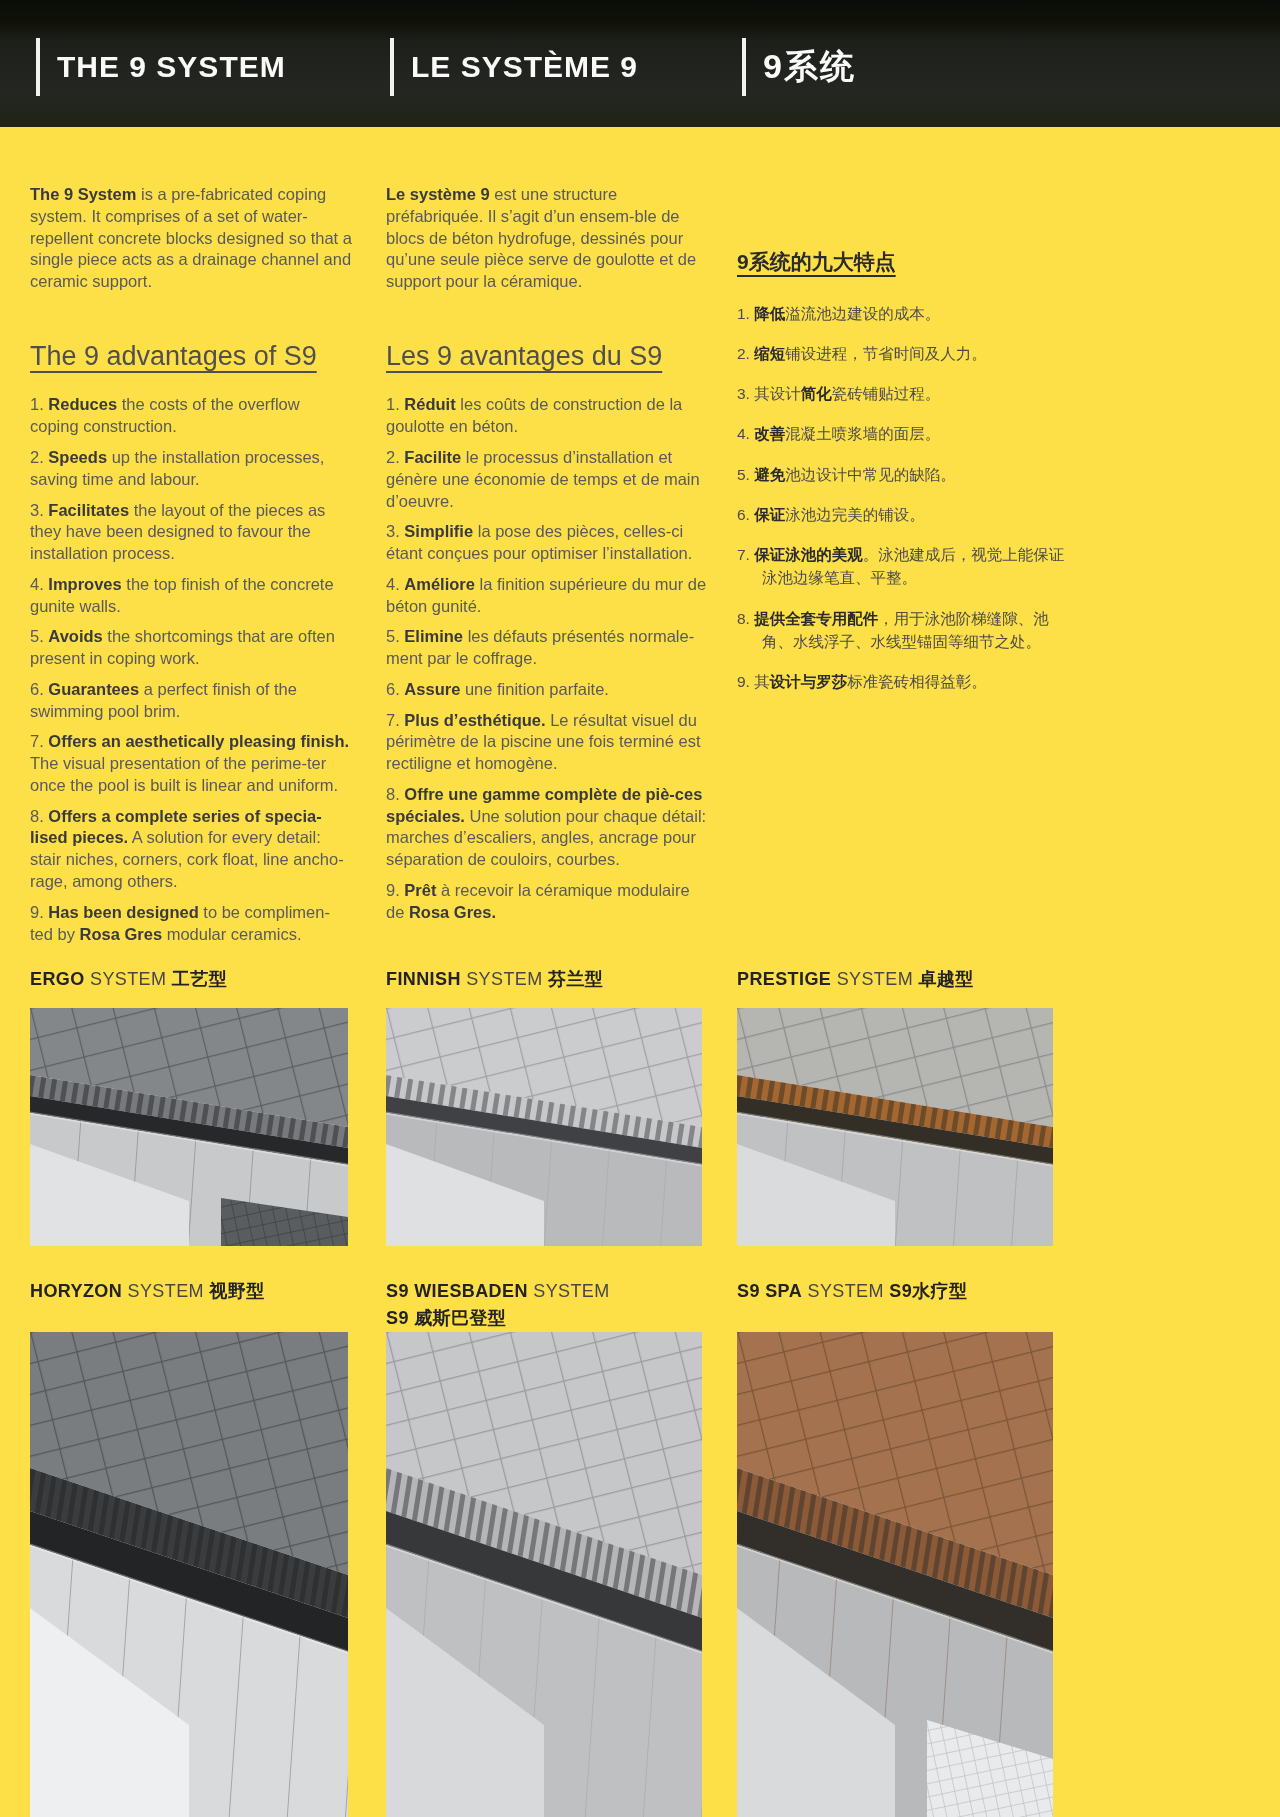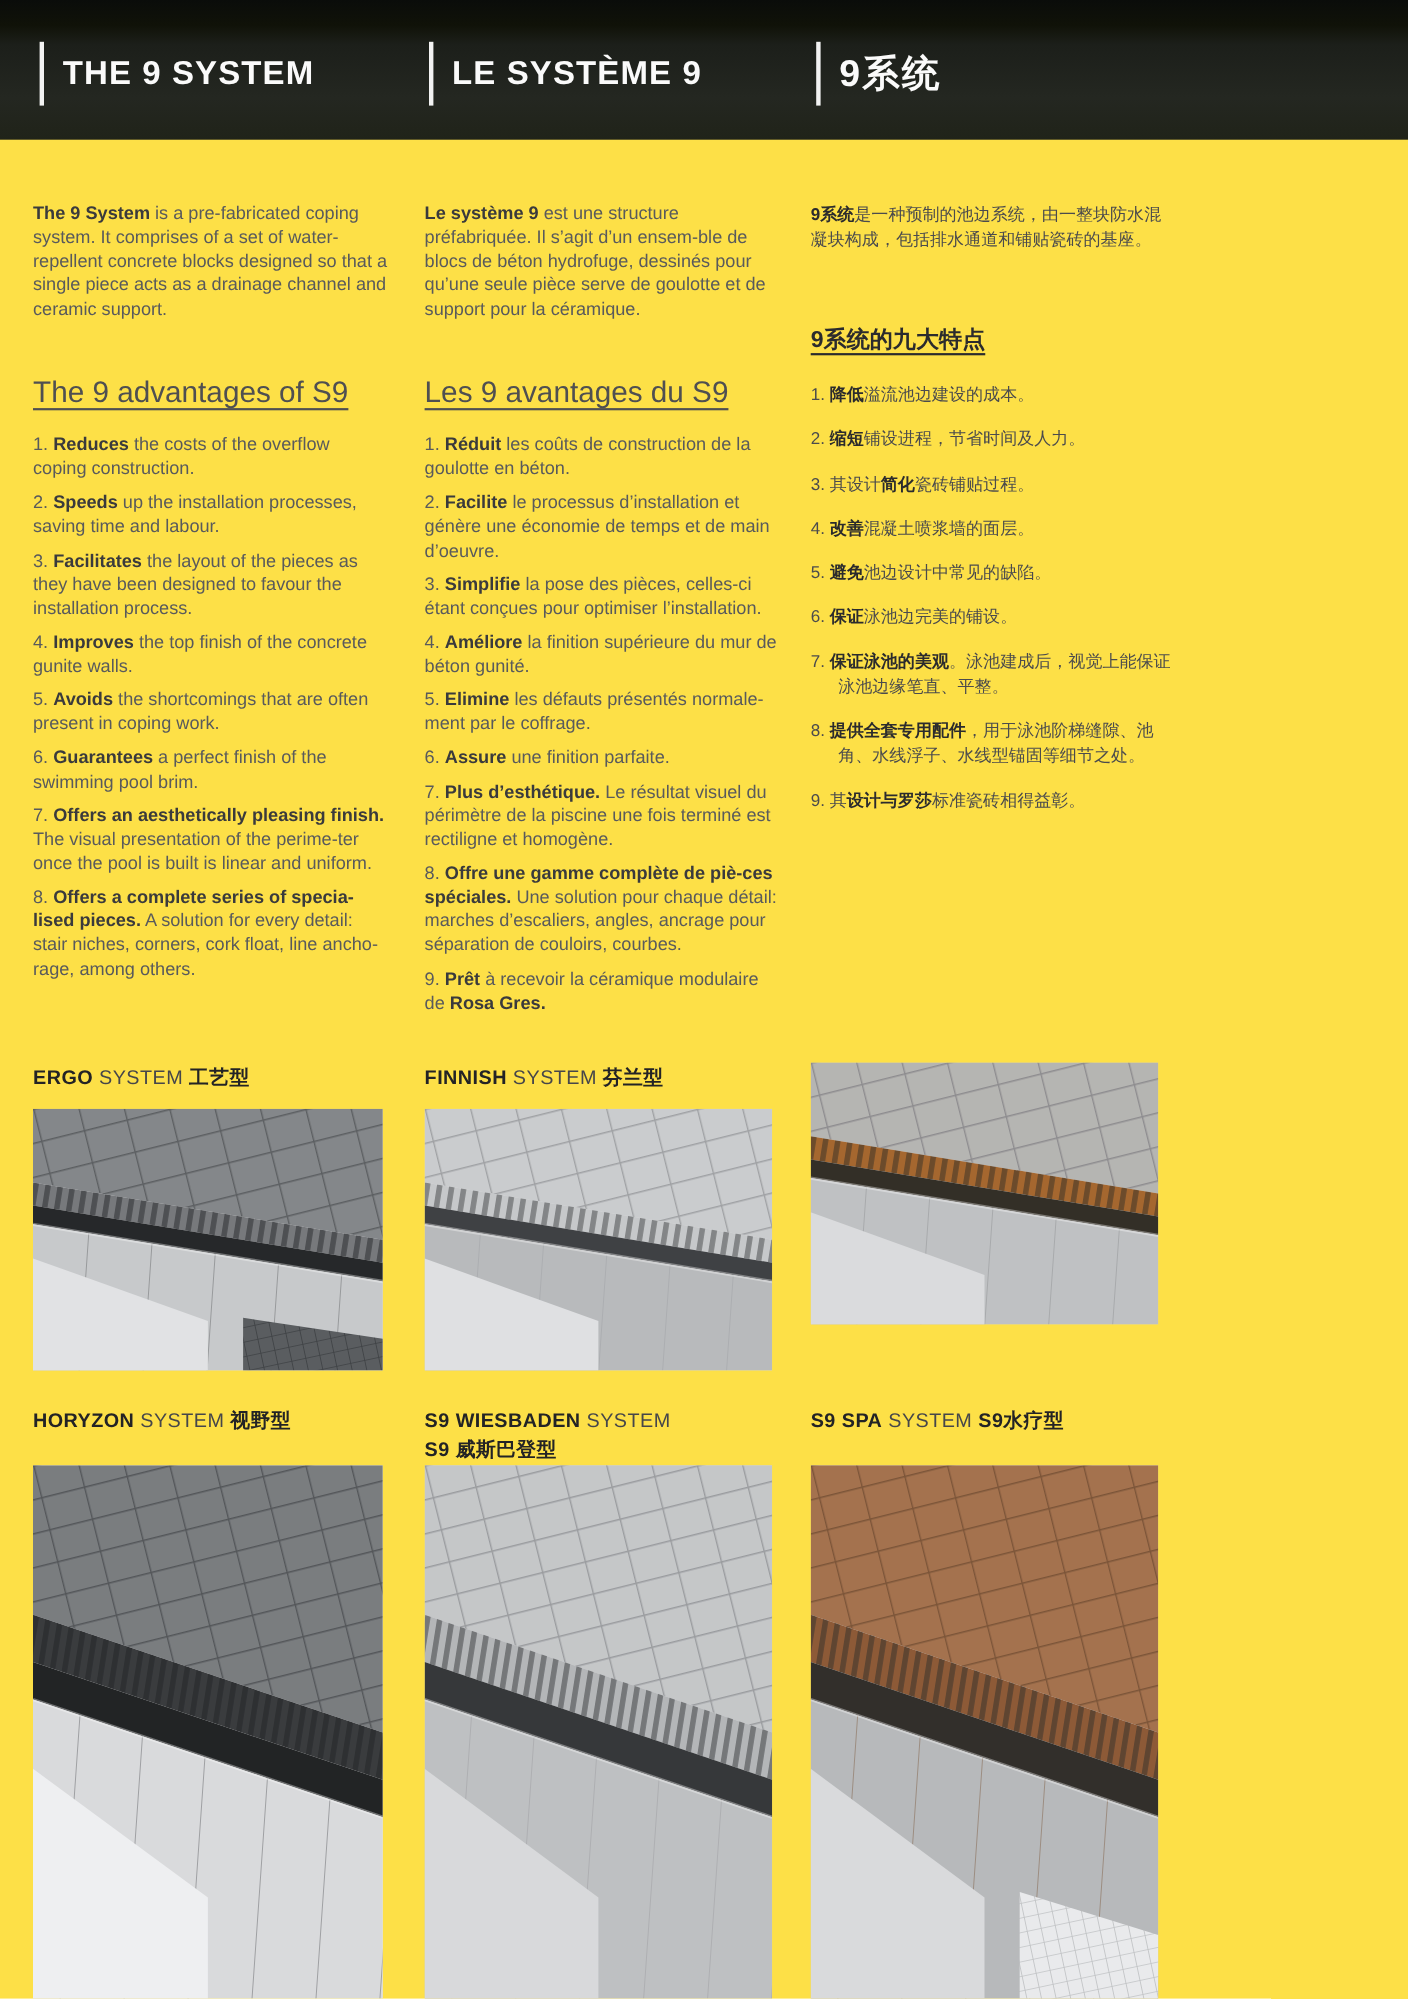--- a/index.html
+++ b/index.html
@@ -55,41 +55,41 @@
     <h2 class="adv-heading">The 9 advantages of S9</h2>
     <ol class="adv-list">
         <li><span>1. </span><span class="b">Reduces</span><span> the costs of the overflow coping construction.</span></li>
         <li><span>2. </span><span class="b">Speeds</span><span> up the installation processes, saving time and labour.</span></li>
         <li><span>3. </span><span class="b">Facilitates</span><span> the layout of the pieces as they have been designed to favour the installation process.</span></li>
         <li><span>4. </span><span class="b">Improves</span><span> the top finish of the concrete gunite walls.</span></li>
         <li><span>5. </span><span class="b">Avoids</span><span> the shortcomings that are often present in coping work.</span></li>
         <li><span>6. </span><span class="b">Guarantees</span><span> a perfect finish of the swimming pool brim.</span></li>
         <li><span>7. </span><span class="b">Offers an aesthetically pleasing finish.</span><span> The visual presentation of the perime-ter once the pool is built is linear and uniform.</span></li>
         <li><span>8. </span><span class="b">Offers a complete series of specia-lised pieces.</span><span> A solution for every detail: stair niches, corners, cork float, line ancho-rage, among others.</span></li>
+        <li><span>9. </span><span class="b">Has been designed</span><span> to be complimen-ted by </span><span class="b">Rosa Gres</span><span> modular ceramics.</span></li>
       </ol>
   </section>
 
   <section class="col" id="col-fr">
     <p class="intro"><span class="b">Le système 9</span><span> est une structure préfabriquée. Il s’agit d’un ensem-ble de blocs de béton hydrofuge, dessinés pour qu’une seule pièce serve de goulotte et de support pour la céramique.</span></p>
     <h2 class="adv-heading">Les 9 avantages du S9</h2>
     <ol class="adv-list">
         <li><span>1. </span><span class="b">Réduit</span><span> les coûts de construction de la goulotte en béton.</span></li>
         <li><span>2. </span><span class="b">Facilite</span><span> le processus d’installation et génère une économie de temps et de main d’oeuvre.</span></li>
         <li><span>3. </span><span class="b">Simplifie</span><span> la pose des pièces, celles-ci étant conçues pour optimiser l’installation.</span></li>
         <li><span>4. </span><span class="b">Améliore</span><span> la finition supérieure du mur de béton gunité.</span></li>
         <li><span>5. </span><span class="b">Elimine</span><span> les défauts présentés normale-ment par le coffrage.</span></li>
         <li><span>6. </span><span class="b">Assure</span><span> une finition parfaite.</span></li>
         <li><span>7. </span><span class="b">Plus d’esthétique.</span><span> Le résultat visuel du périmètre de la piscine une fois terminé est rectiligne et homogène.</span></li>
         <li><span>8. </span><span class="b">Offre une gamme complète de piè-ces spéciales.</span><span> Une solution pour chaque détail: marches d’escaliers, angles, ancrage pour séparation de couloirs, courbes.</span></li>
         <li><span>9. </span><span class="b">Prêt</span><span> à recevoir la céramique modulaire de </span><span class="b">Rosa Gres.</span></li>
       </ol>
   </section>
 
   <section class="col" id="col-zh">
-    <p class="intro"><span class="b">9系统</span><span>是一种预制的池边系统，由一整块防水混凝块构成，包括排水通道和铺贴瓷砖的基座。</span></p>
     <h2 class="adv-heading">9系统的九大特点</h2>
     <ol class="adv-list">
         <li><span>1. </span><span class="b">降低</span><span>溢流池边建设的成本。</span></li>
         <li><span>2. </span><span class="b">缩短</span><span>铺设进程，节省时间及人力。</span></li>
         <li><span>3. 其设计</span><span class="b">简化</span><span>瓷砖铺贴过程。</span></li>
         <li><span>4. </span><span class="b">改善</span><span>混凝土喷浆墙的面层。</span></li>
         <li><span>5. </span><span class="b">避免</span><span>池边设计中常见的缺陷。</span></li>
         <li><span>6. </span><span class="b">保证</span><span>泳池边完美的铺设。</span></li>
         <li><span>7. </span><span class="b">保证泳池的美观</span><span>。泳池建成后，视觉上能保证泳池边缘笔直、平整。</span></li>
         <li><span>8. </span><span class="b">提供全套专用配件</span><span>，用于泳池阶梯缝隙、池角、水线浮子、水线型锚固等细节之处。</span></li>
@@ -158,20 +158,21 @@
     <polygon points="0,105 316,157 316,238 0,238" fill="url(#jp1)"></polygon>
     <polygon points="0,136 158,193 158,238 0,238" fill="#dfe0e2"></polygon>
 
     <polyline points="0,105 316,157" stroke="#ffffff" stroke-width="3" opacity="0.35" fill="none"></polyline>
     <polygon points="0,0 316,0 316,119 0,67" fill="#ffffff" opacity="0.05"></polygon>
   </svg>
       </div>
   </figure>
 
   <figure style="left:737px;top:966px;width:316px;">
+    <figcaption class="caption"><span class="b">PRESTIGE</span><span> SYSTEM  </span><span class="b">卓越型</span></figcaption>
     <div class="photo">
         <svg xmlns="http://www.w3.org/2000/svg" width="316" height="238" viewBox="0 0 316 238">
     <defs>
       <pattern id="tp2" width="40" height="30" patternUnits="userSpaceOnUse" patternTransform="rotate(-14)">
         <rect width="40" height="30" fill="#b2b1ae"></rect>
         <path d="M0 0H40M0 0V30" stroke="#88878a" stroke-width="2.5" fill="none"></path>
             </pattern>
       <pattern id="rp2" width="11" height="44" patternUnits="userSpaceOnUse" patternTransform="rotate(9)">
         <rect width="11" height="44" fill="#a5672f"></rect>
         <rect width="5" height="44" fill="#332f27" opacity="0.5"></rect>

